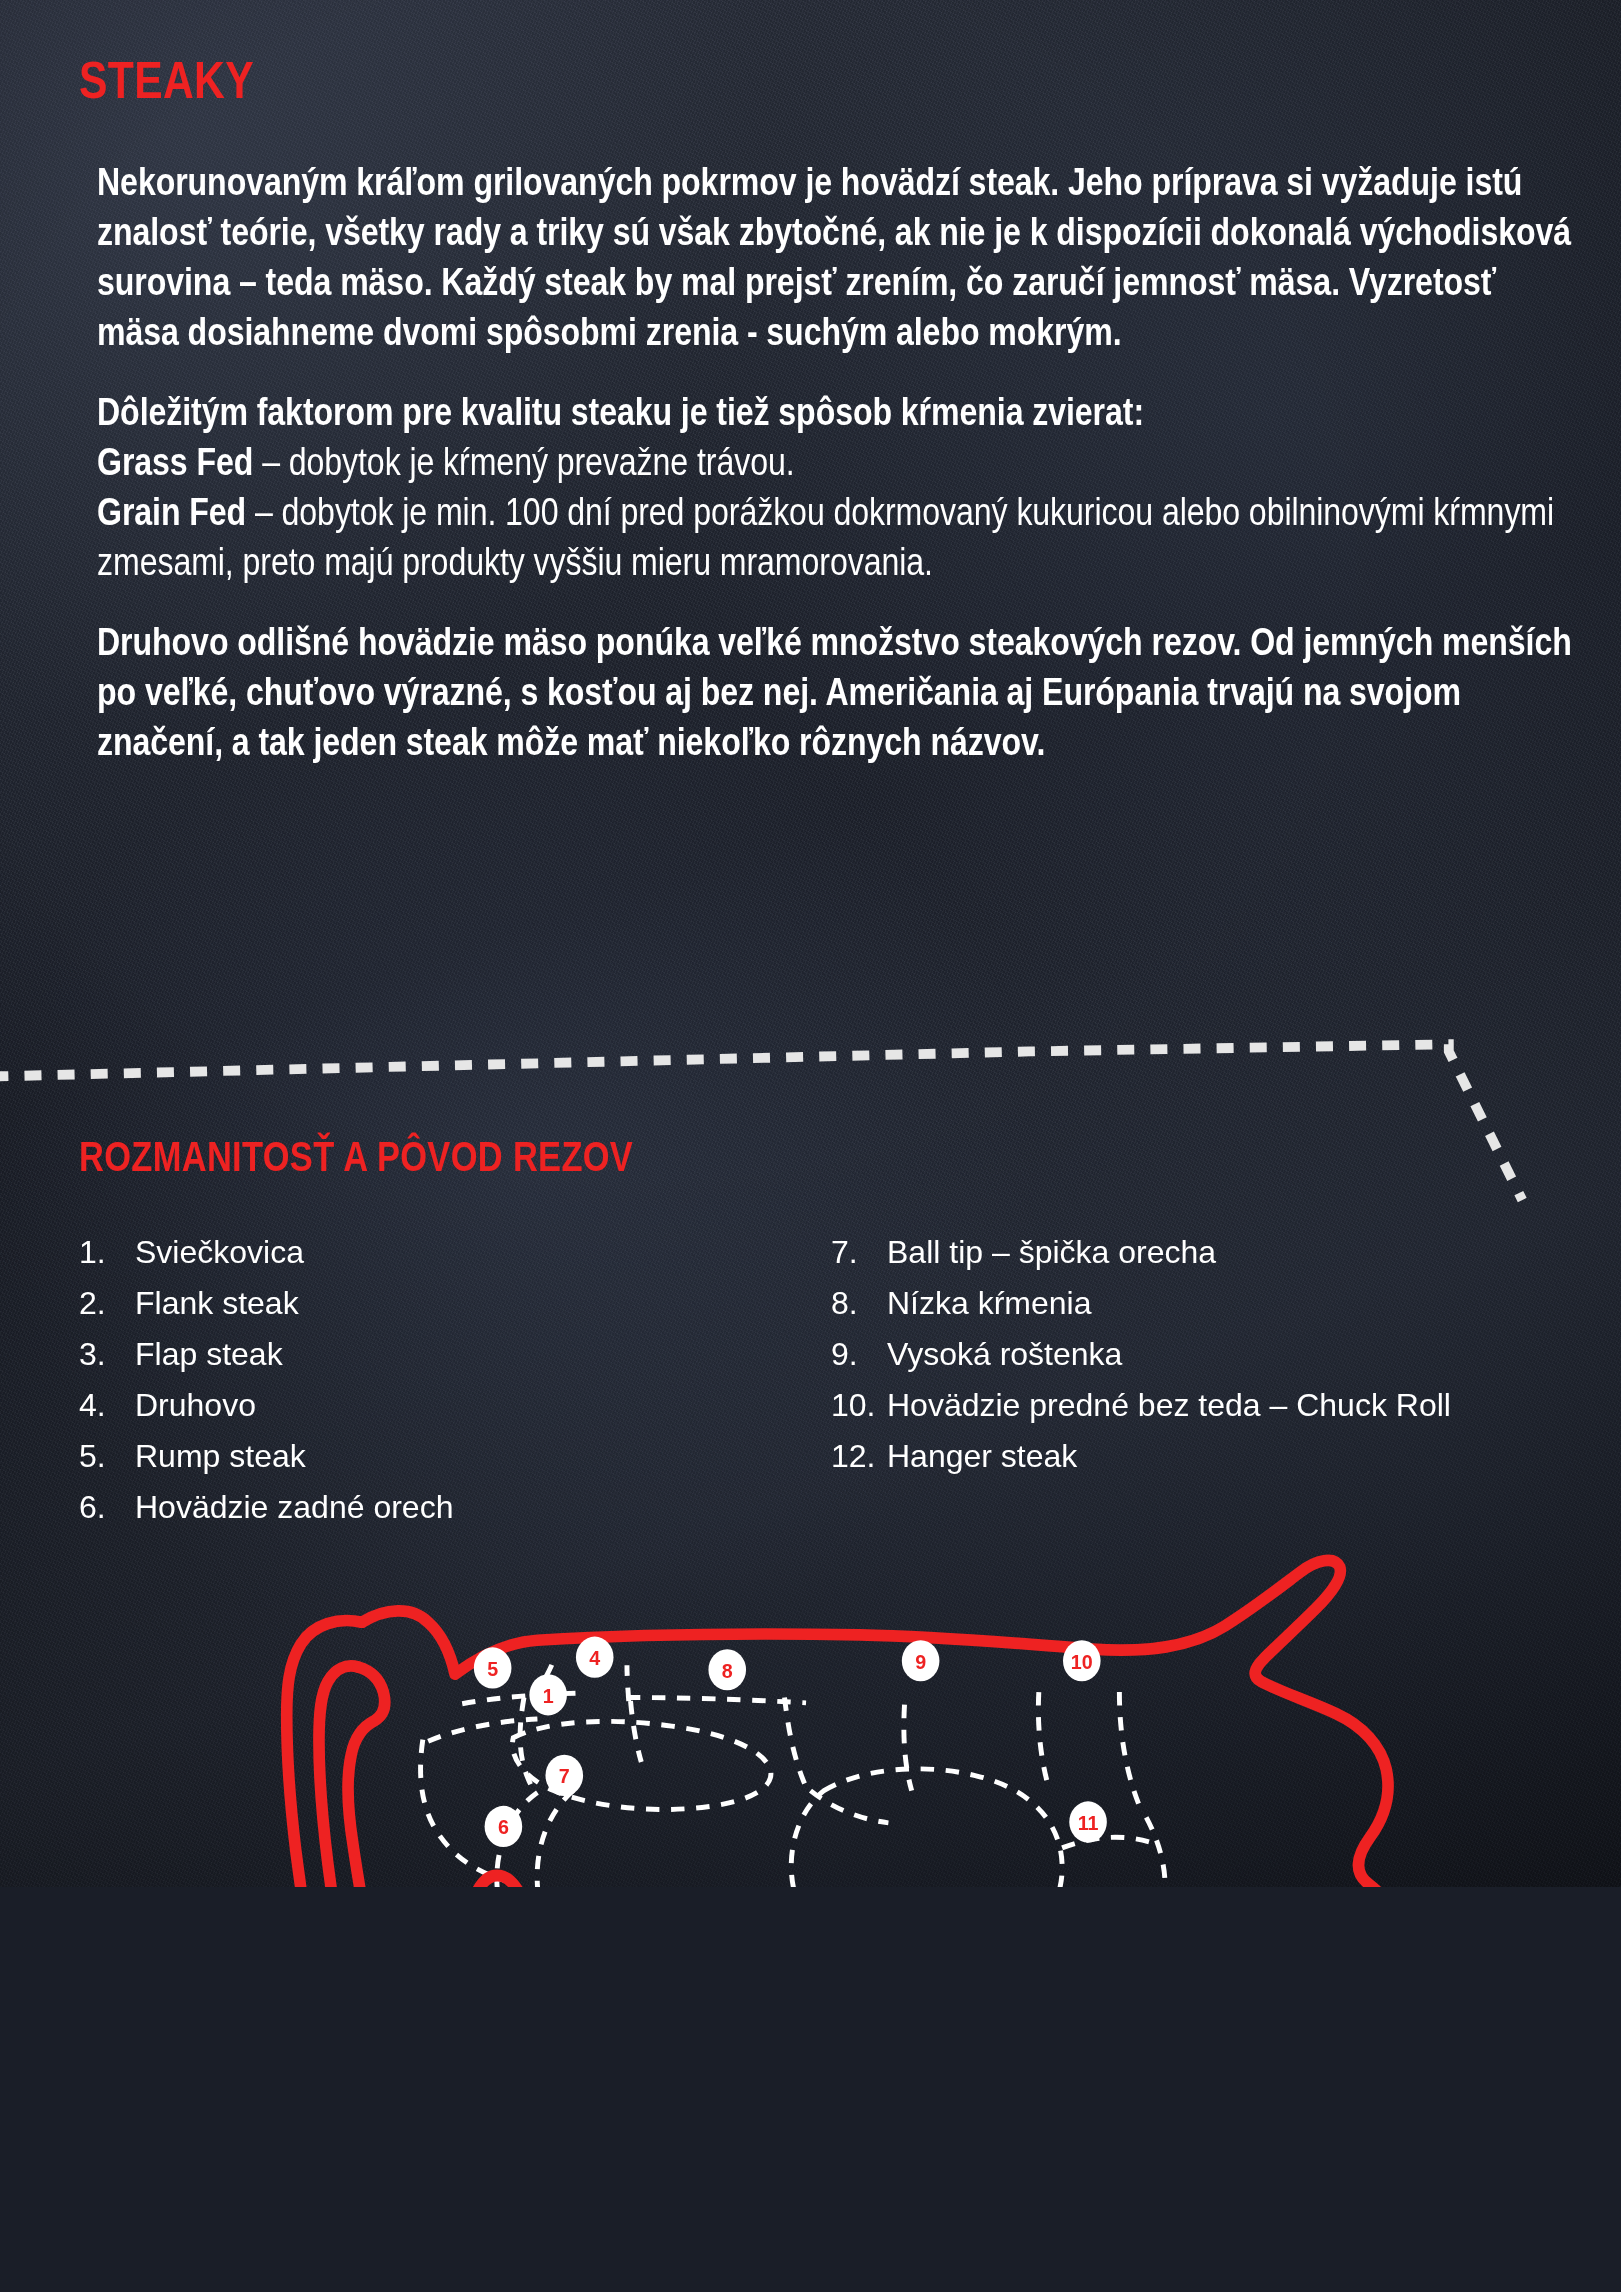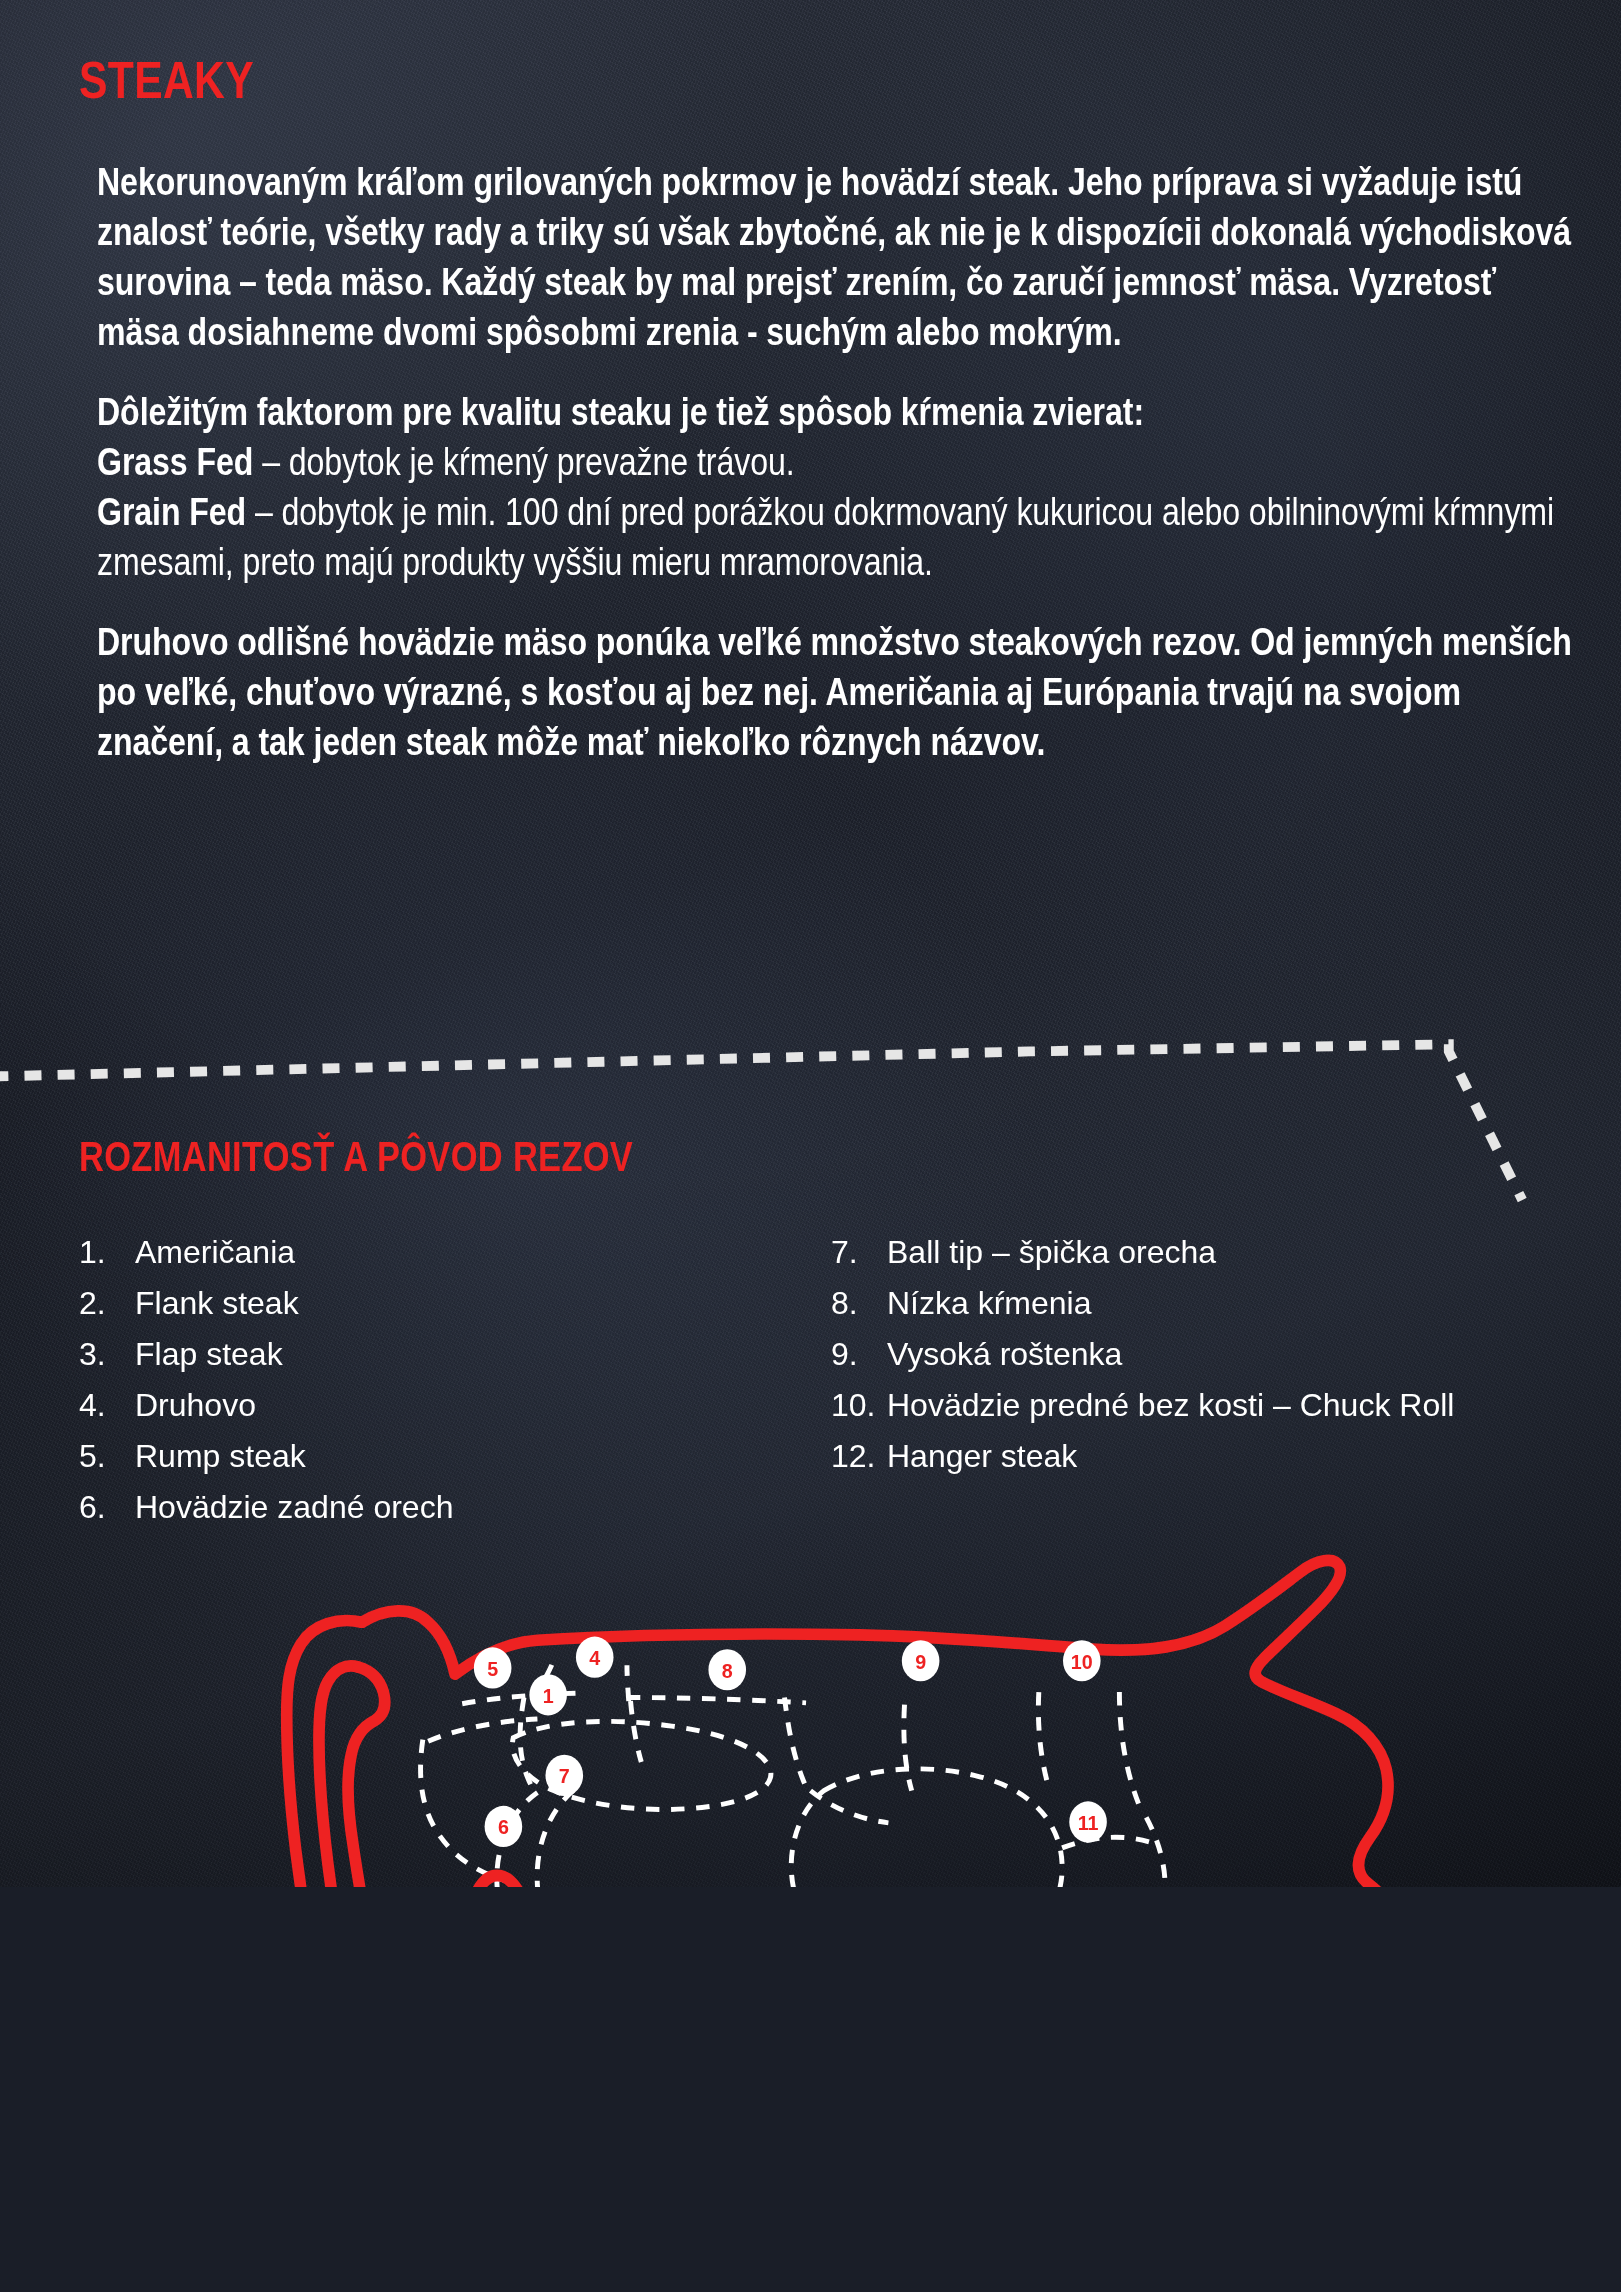--- a/index.html
+++ b/index.html
@@ -186,21 +186,21 @@
     <path d="M 0 1 L 1163 1 L 1625 1 L 1625 1" fill="none"></path>
     <path d="M -10 62 L 1150 34 L 1618 26 L 1618 34 L 1700 200" fill="none" stroke="#e6e6e6" stroke-width="11" stroke-dasharray="19 18" stroke-linecap="butt"></path>
   </svg>
 
   <div id="cuts-title" class="layer title-red">ROZMANITOSŤ A PÔVOD REZOV</div>
 
   <div id="cuts-list" class="layer">
     <div class="cuts-col" id="cuts-col-left">
         <div class="cut-item">
           <span class="cut-num">1.</span>
-          <span class="cut-label">Američania</span>
+          <span class="cut-label">Sviečkovica</span>
         </div>
         <div class="cut-item">
           <span class="cut-num">2.</span>
           <span class="cut-label">Flank steak</span>
         </div>
         <div class="cut-item">
           <span class="cut-num">3.</span>
           <span class="cut-label">Flap steak</span>
         </div>
         <div class="cut-item">
@@ -224,21 +224,21 @@
         <div class="cut-item">
           <span class="cut-num">8.</span>
           <span class="cut-label">Nízka kŕmenia</span>
         </div>
         <div class="cut-item">
           <span class="cut-num">9.</span>
           <span class="cut-label">Vysoká roštenka</span>
         </div>
         <div class="cut-item">
           <span class="cut-num">10.</span>
-          <span class="cut-label">Hovädzie predné bez kosti – Chuck Roll</span>
+          <span class="cut-label">Hovädzie predné bez teda – Chuck Roll</span>
         </div>
         <div class="cut-item">
           <span class="cut-num">12.</span>
           <span class="cut-label">Hanger steak</span>
         </div>
       </div>
   </div>
 
   <div id="cow-diagram" class="layer">
     <svg id="cow-svg" viewBox="0 0 1810 860">

